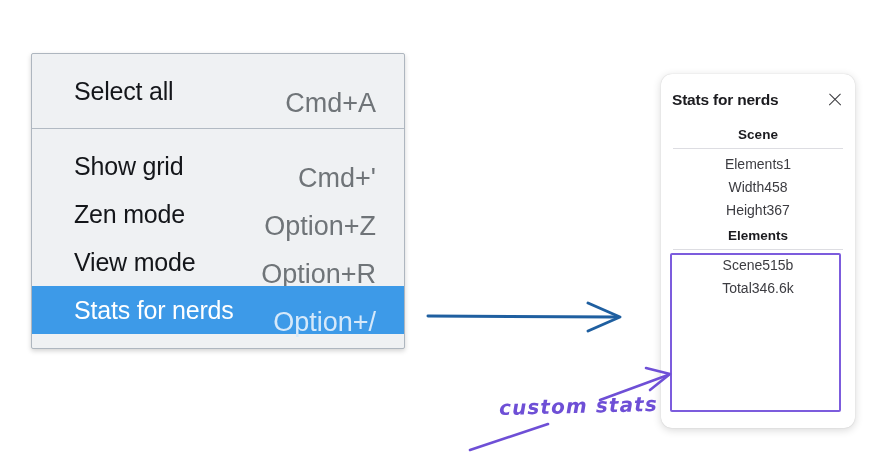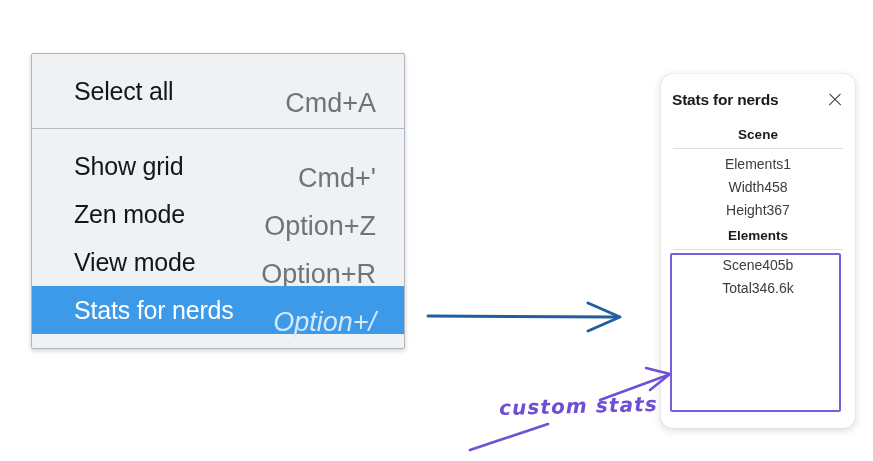--- a/index.html
+++ b/index.html
@@ -56,21 +56,21 @@
     margin-left: auto;
     font-size: 27px;
     color: #6f7478;
     white-space: nowrap;
     margin-top: 25px;
   }
   .menu-item.selected {
     background: #3d9ae8;
   }
   .menu-item.selected .mi-label { color: #ffffff; }
-  .menu-item.selected .mi-shortcut { color: #d6e9fa; font-style: italic; }
+  .menu-item.selected .mi-shortcut { color: #d6e9fa; }
 
   
   #stats-panel {
     position: absolute;
     left: 661px;
     top: 74px;
     width: 194px;
     height: 354px;
     background: #ffffff;
     border-radius: 11px;
@@ -240,21 +240,21 @@
         <span class="k">Height</span>
         <span class="v">367</span>
       </div>
     </div>
 
     <div>
       <div class="sp-section-title">Elements</div>
       <div class="sp-rule"></div>
       <div class="sp-row">
         <span class="k">Scene</span>
-        <span class="v">405b</span>
+        <span class="v">515b</span>
       </div>
       <div class="sp-row">
         <span class="k">Total</span>
         <span class="v">346.6k</span>
       </div>
     </div>
 
   </div>
 
   <div id="custom-stats-box"></div>

